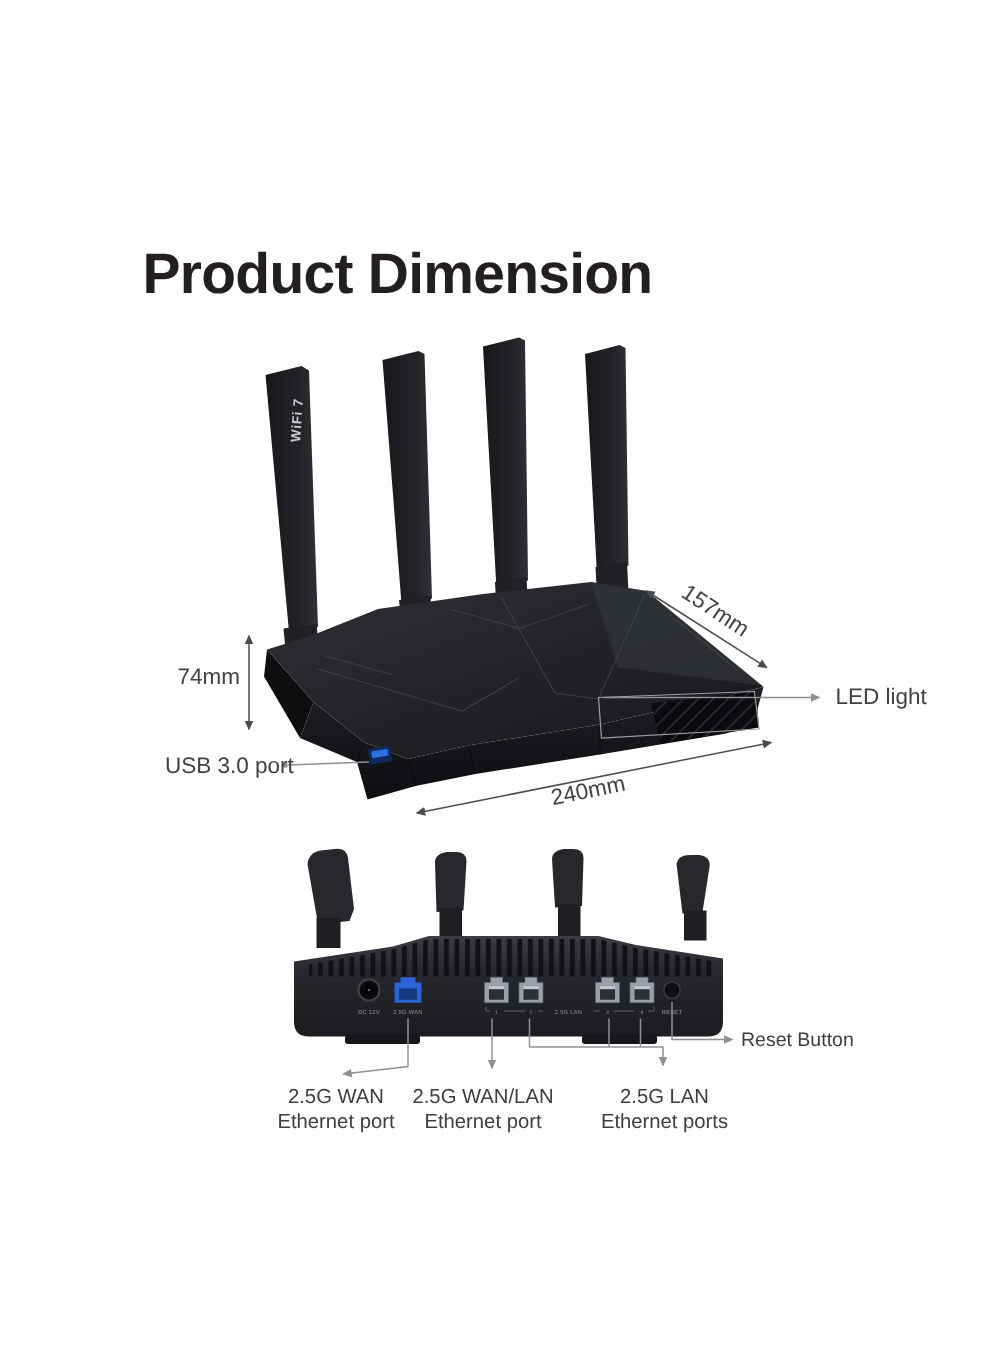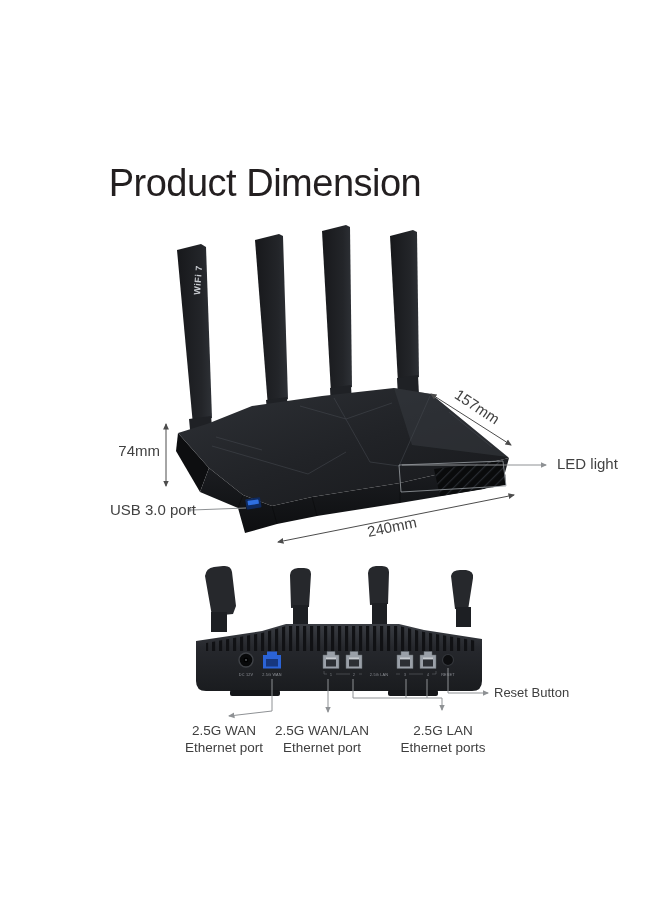--- a/index.html
+++ b/index.html
@@ -1,20 +1,20 @@
 <!DOCTYPE html>
 <html><head>
 <meta charset="utf-8">
 <style>
   html,body{margin:0;padding:0;}
   body{width:660px;height:900px;background:#ffffff;position:relative;overflow:hidden;
        font-family:"Liberation Sans", sans-serif;}
   .stage{position:absolute;left:0;top:0;width:660px;height:900px;}
   h1.title{position:absolute;left:0;top:162px;width:530px;margin:0;text-align:center;
-       font-size:38px;font-weight:normal;color:#231f20;letter-spacing:-0.5px;}
+       font-size:38px;font-weight:bold;color:#231f20;letter-spacing:-0.5px;}
   svg{position:absolute;left:0;top:0;}
   svg text{font-family:"Liberation Sans", sans-serif;}
   .dim-label{font-size:15px;fill:#424242;}
   .callout-label{font-size:15px;fill:#424242;}
   .port-callout{font-size:13.5px;fill:#3e3e3e;text-anchor:middle;}
   .reset-callout{font-size:13px;fill:#3e3e3e;}
   .panel-print{font-size:3.8px;fill:#8f9298;text-anchor:middle;letter-spacing:.2px;}
   .panel-num{font-size:3.4px;fill:#8f9298;text-anchor:middle;}
 </style>
 </head>

